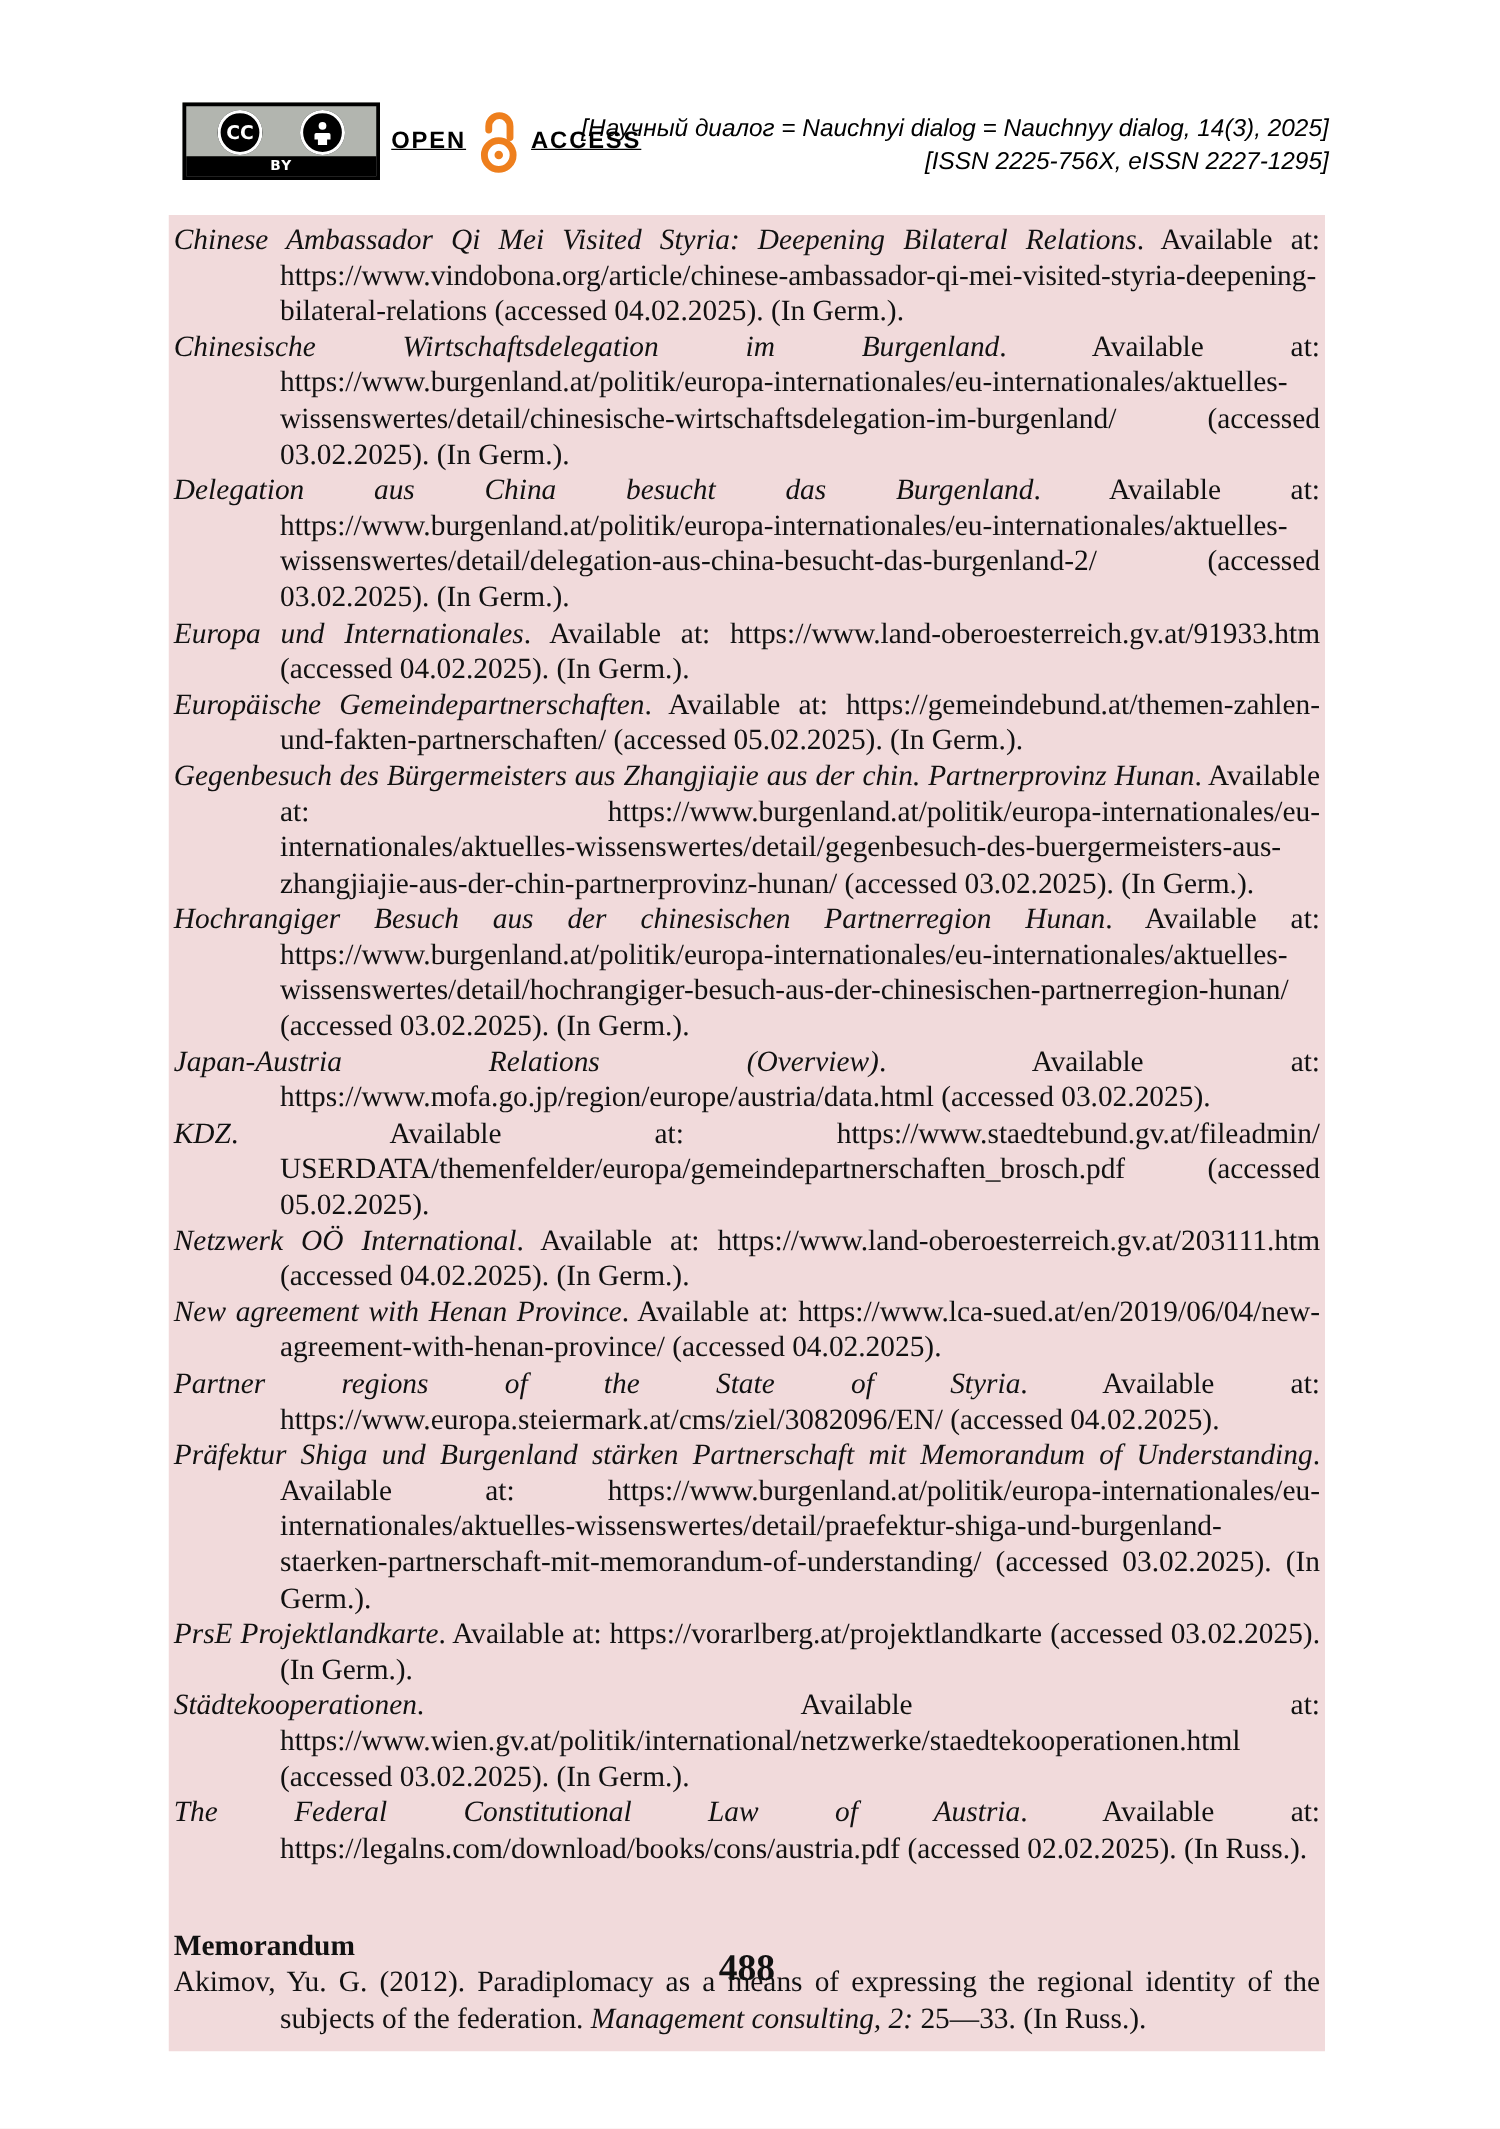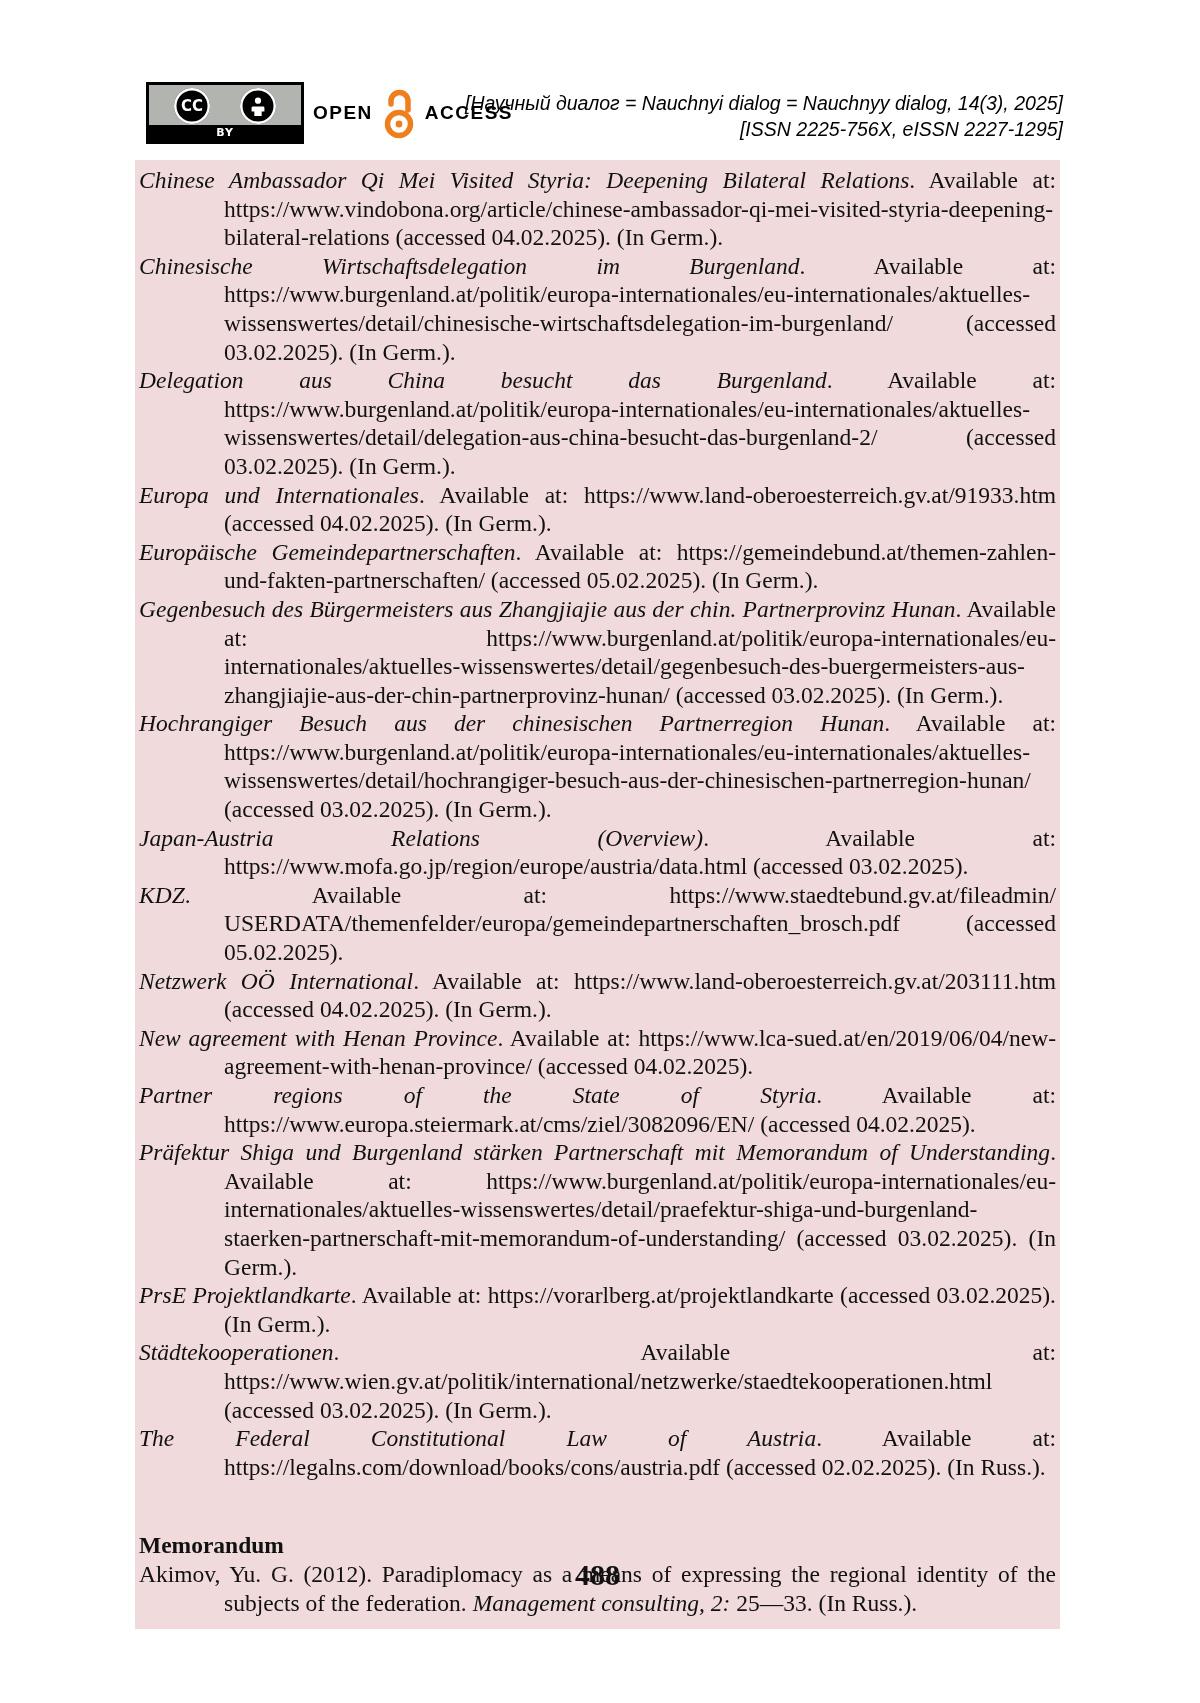--- a/index.html
+++ b/index.html
@@ -27,31 +27,31 @@
   }
   .cc-by-strip {
     position:absolute; left:0; right:0; bottom:0; height:16px;
     background:#000; color:#fff; text-align:center;
     font:bold 11px/16px "DejaVu Sans", sans-serif; letter-spacing:1px;
   }
   .oa-logo {
     position:absolute; left:313px; top:86px; height:54px;
     display:flex; align-items:center; gap:7px;
     font-family:"Liberation Sans", sans-serif; font-weight:bold;
-    font-size:19px; letter-spacing:1.5px; color:#000;
+    font-size:19px; letter-spacing:1.5px; color:#000;text-decoration:underline;
   }
   .journal-info {
     position:absolute; top:90px; right:137px; text-align:right;
     font-family:"Liberation Sans", sans-serif; font-size:19.5px;
     line-height:26px; color:#000;font-style:italic;
   }
 
   
   .refs-block {
-    position:absolute; left:135px; top:160px; width:925px;
+    position:absolute; left:135px; top:172px; width:925px;
     background:#f1dadb; box-sizing:border-box;
     padding:6px 4px 12px 4px;
     font-size:23.5px; line-height:28.6px;
   }
   .ref {
     margin:0; padding-left:85px; text-indent:-85px;
     text-align:justify; overflow-wrap:break-word;
   }
   .italic { font-style:italic; }
   .refs-heading {

